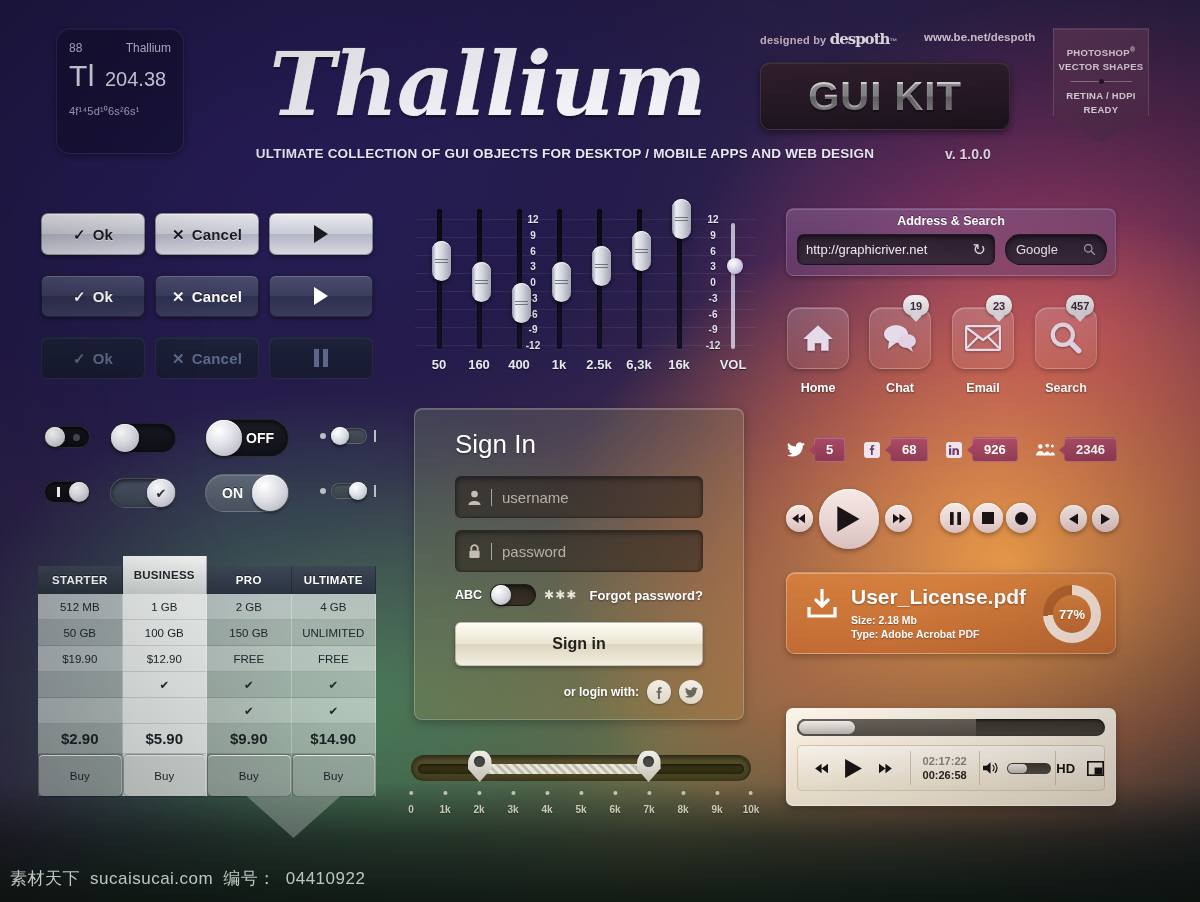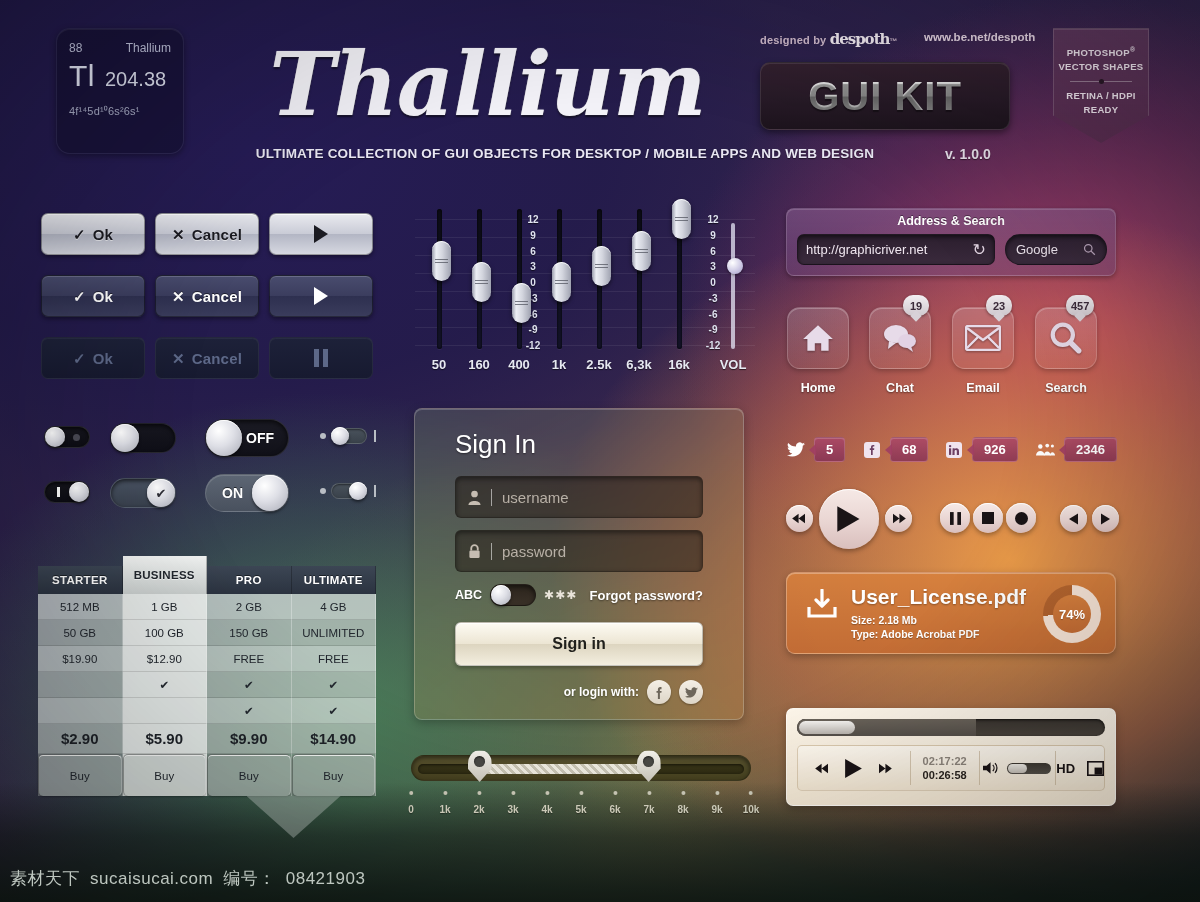--- a/index.html
+++ b/index.html
@@ -629,21 +629,21 @@
 
   <div class="dlcard">
     <svg style="position:absolute;left:20px;top:16px;" width="30" height="30" viewBox="0 0 30 30">
       <path d="M15 1 L15 16 M9 11 L15 17 L21 11" fill="none" stroke="#fff" stroke-width="3.2" stroke-linecap="round" stroke-linejoin="round"></path>
       <path d="M2 18 L2 27 L28 27 L28 18" fill="none" stroke="#fff" stroke-width="3.2"></path>
     </svg>
     <div class="fname">User_License.pdf</div>
     <div class="meta" style="top:41px;">Size: 2.18 Mb</div>
     <div class="meta" style="top:55px;">Type: Adobe Acrobat PDF</div>
     <div class="ring" style="background: conic-gradient(rgb(247, 228, 214) 0%, rgb(247, 228, 214) 74%, rgba(140, 70, 30, 0.45) 74%, rgba(140, 70, 30, 0.45) 100%);">
-      <span>74%</span>
+      <span>77%</span>
     </div>
   </div>
 
   <div class="vplayer">
     <div class="vprog">
       <div class="buf" style="width: 58%;"></div>
       <div class="play"></div>
     </div>
     <div class="vctl">
       <div class="vseg" style="width:118px; gap:14px;">
@@ -825,15 +825,15 @@
         <div class="rtick" style="left: 100%;"><i></i><span>10k</span></div>
       </div>
   </div>
 
   <div class="bg-vignette"></div>
 
   <div class="watermark">
     <span class="cn">素材天下</span>
     <span>sucaisucai.com</span>
     <span class="cn">编号：</span>
-    <span>08421903</span>
+    <span>04410922</span>
   </div>
 </div>
 
 </body></html>

